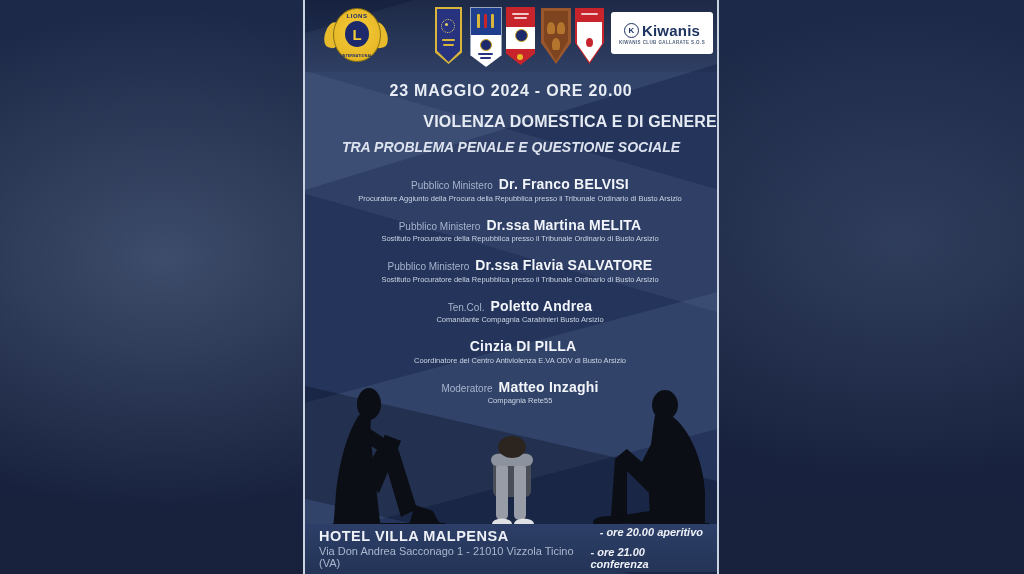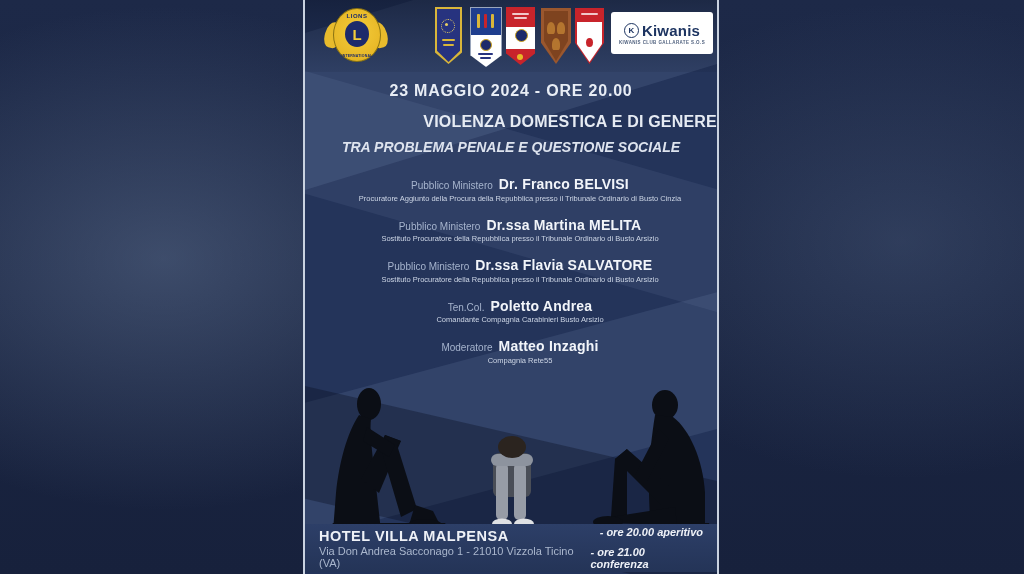--- a/index.html
+++ b/index.html
@@ -182,21 +182,21 @@
     <div class="date-line">23 MAGGIO 2024 - ORE 20.00</div>
     <div class="title">VIOLENZA DOMESTICA E DI GENERE</div>
     <div class="subtitle">TRA PROBLEMA PENALE E QUESTIONE SOCIALE</div>
 
     <div class="speakers">
       <div class="speaker">
         <div class="sline">
             <span class="role">Pubblico Ministero</span>
             <span class="sname">Dr. Franco BELVISI</span>
           </div>
-        <div class="sdesc">Procuratore Aggiunto della Procura della Repubblica presso il Tribunale Ordinario di Busto Cinzia</div>
+        <div class="sdesc">Procuratore Aggiunto della Procura della Repubblica presso il Tribunale Ordinario di Busto Arsizio</div>
       </div>
       <div class="speaker">
         <div class="sline">
             <span class="role">Pubblico Ministero</span>
             <span class="sname">Dr.ssa Martina MELITA</span>
           </div>
         <div class="sdesc">Sostituto Procuratore della Repubblica presso il Tribunale Ordinario di Busto Arsizio</div>
       </div>
       <div class="speaker">
         <div class="sline">
@@ -204,20 +204,27 @@
             <span class="sname">Dr.ssa Flavia SALVATORE</span>
           </div>
         <div class="sdesc">Sostituto Procuratore della Repubblica presso il Tribunale Ordinario di Busto Arsizio</div>
       </div>
       <div class="speaker">
         <div class="sline">
             <span class="role">Ten.Col.</span>
             <span class="sname">Poletto Andrea</span>
           </div>
         <div class="sdesc">Comandante Compagnia Carabinieri Busto Arsizio</div>
+      </div>
+      <div class="speaker">
+        <div class="sline">
+            <span class="role"></span>
+            <span class="sname">Cinzia DI PILLA</span>
+          </div>
+        <div class="sdesc">Coordinatore del Centro Antiviolenza E.VA ODV di Busto Arsizio</div>
       </div>
       <div class="speaker">
         <div class="sline">
             <span class="role">Moderatore</span>
             <span class="sname">Matteo Inzaghi</span>
           </div>
         <div class="sdesc">Compagnia Rete55</div>
       </div>
     </div>
 

